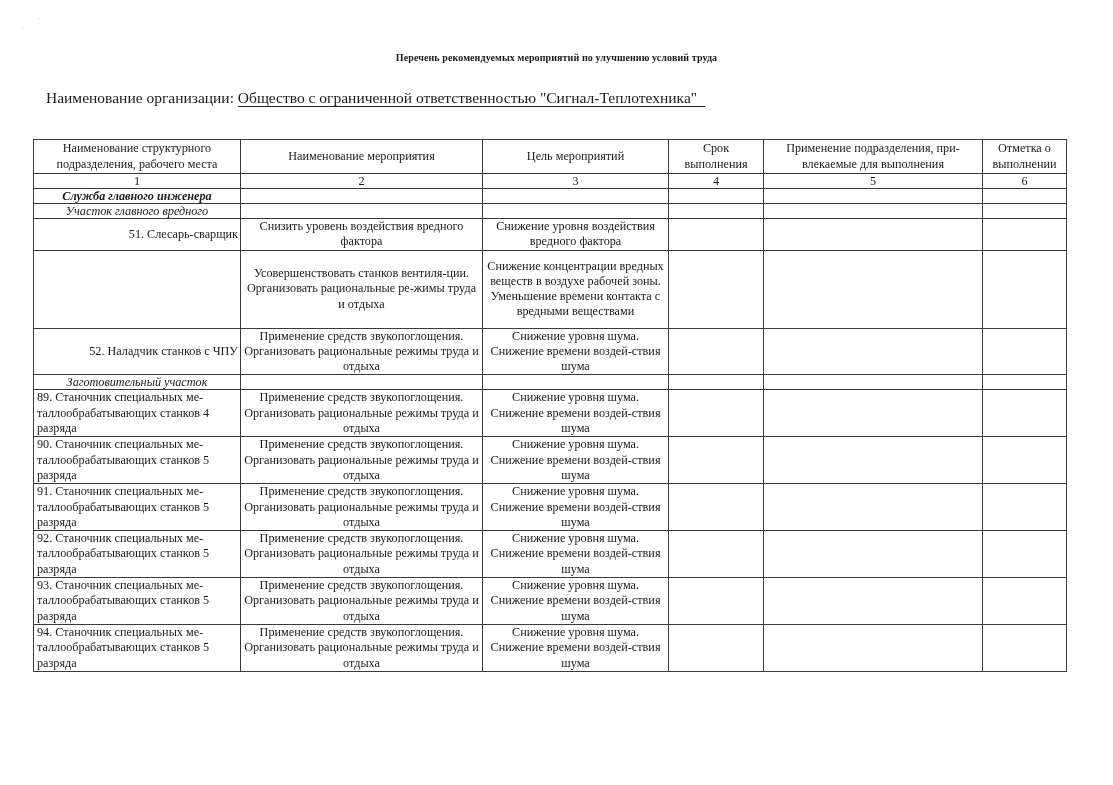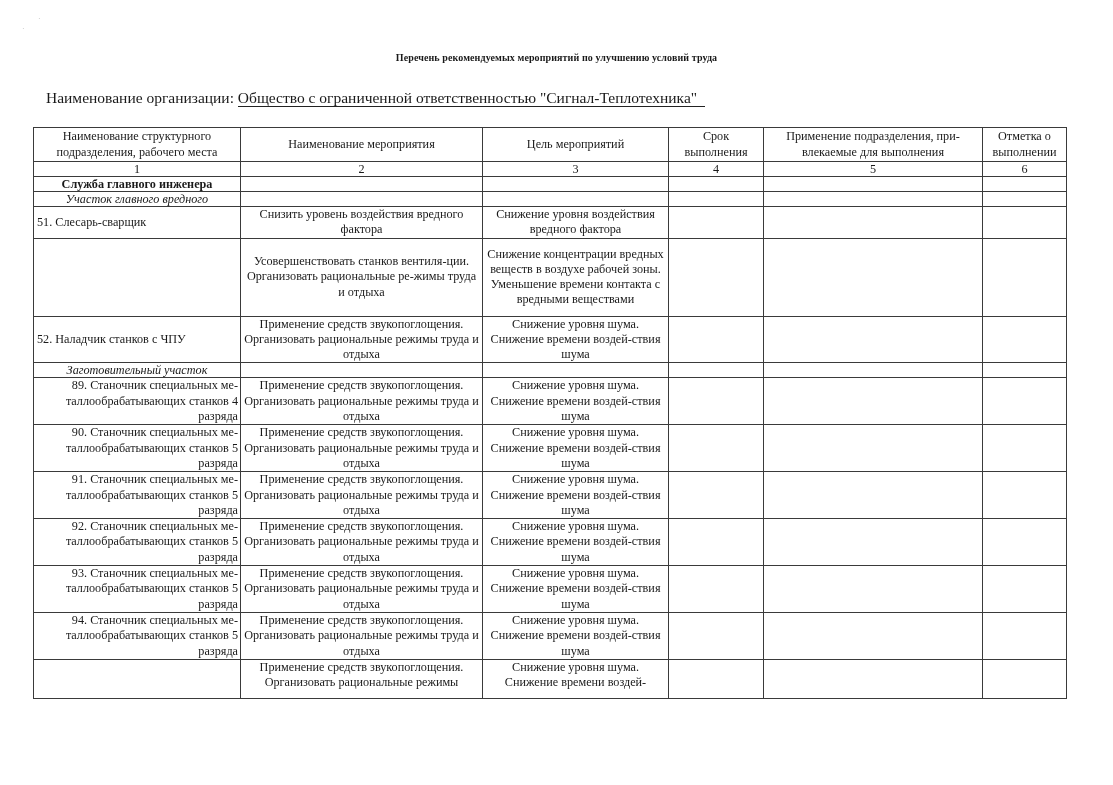--- a/index.html
+++ b/index.html
@@ -12,30 +12,30 @@
     position: absolute; left: 0; width: 1113px; top: 52px; text-align: center;
     font-weight: bold; font-size: 10px; letter-spacing: 0.1px;
   }
   .org {
     position: absolute; left: 46px; top: 89px; font-size: 15.5px; white-space: nowrap; text-align: center;
   }
   .org .org-value {
     display: inline-block; border-bottom: 1px solid #222; line-height: 16px; padding-right: 8px;
   }
   table {
-    position: absolute; left: 33px; top: 127px; border-collapse: collapse;
+    position: absolute; left: 33px; top: 139px; border-collapse: collapse;
     table-layout: fixed; width: 1033px; font-size: 12.2px; line-height: 15.3px;
   }
   td {
     border: 1.2px solid #3a3a3a; padding: 0 2px; vertical-align: middle;
     text-align: center; overflow: hidden;
   }
-  td.left { text-align: right; vertical-align: top; padding-left: 3px; }
-  td.left-mid { text-align: left; vertical-align: middle; padding-left: 3px; }
-  td.section { font-weight: bold; }
+  td.left { text-align: left; vertical-align: top; padding-left: 3px; }
+  td.left-mid { text-align: right; vertical-align: middle; padding-left: 3px; }
+  td.section { font-style: italic; font-weight: bold; }
   td.subsection { font-style: italic; }
   tr.h-head td { height: 33px; }
   tr.h-num td { height: 14px; line-height: 14px; }
   tr.h-sec td { height: 14px; line-height: 14px; }
   tr.h-2 td { height: 30px; }
   tr.h-5 td { height: 77px; }
   tr.h-3 td { height: 45px; }
   tr.h-sec2 td { height: 30px; }
   tr.h-last td { height: 38px; vertical-align: top; }
 </style>
@@ -171,22 +171,14 @@
     <td></td>
   </tr>
   <tr class="h-3">
     <td class="left">94. Станочник специальных ме-таллообрабатывающих станков 5 разряда</td>
     <td>Применение средств звукопоглощения. Организовать рациональные режимы труда и отдыха</td>
     <td>Снижение уровня шума. Снижение времени воздей-ствия шума</td>
     <td></td>
     <td></td>
     <td></td>
   </tr>
-  <tr class="h-last">
-    <td class="left"></td>
-    <td>Применение средств звукопоглощения. Организовать рациональные режимы</td>
-    <td>Снижение уровня шума. Снижение времени воздей-</td>
-    <td></td>
-    <td></td>
-    <td></td>
-  </tr>
 </tbody>
   </table>
 
 </body></html>

